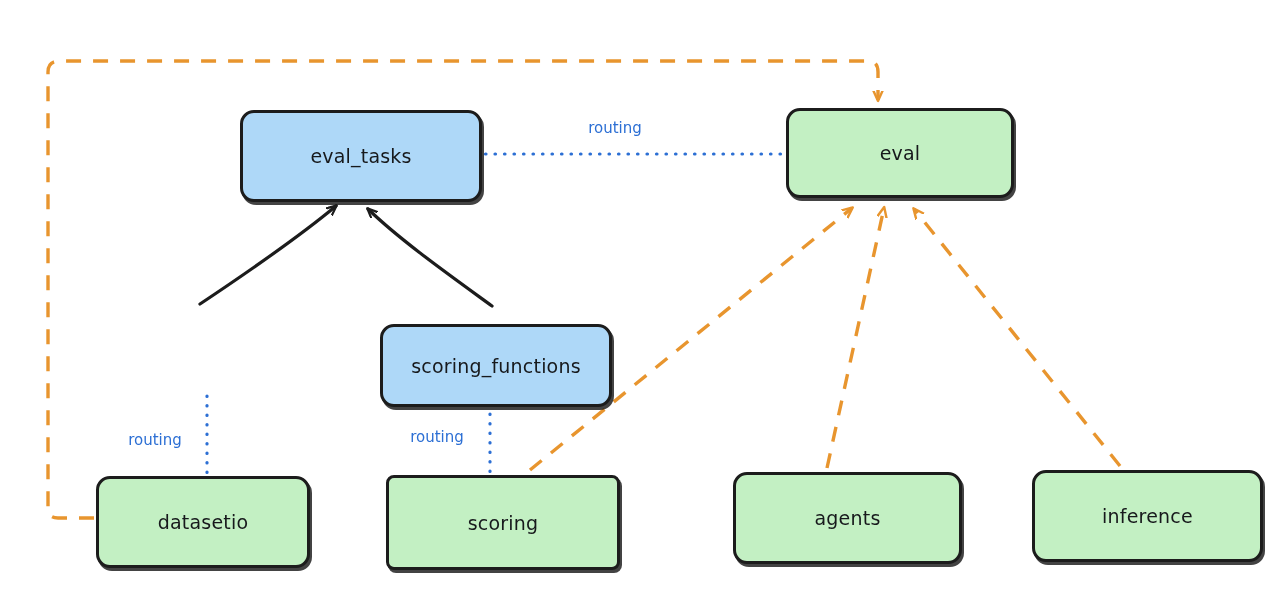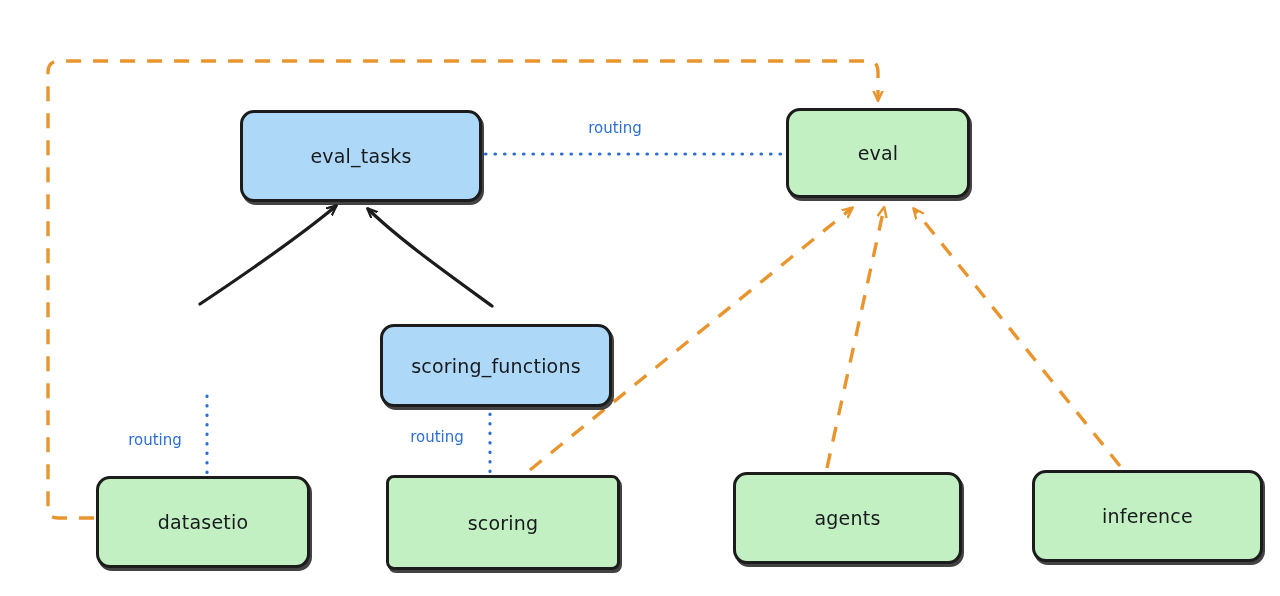--- a/index.html
+++ b/index.html
@@ -102,21 +102,21 @@
     </g>
     <g>
       <path d="M1120,466 L914,209" fill="none" stroke="#e8952e" stroke-width="3.4" stroke-linecap="butt" stroke-dasharray="15 12" marker-end="url(#arrow-orange)"></path>
     </g>
   </svg>
 
   <div class="node api" style="left:232px; top:110px; width:242px; height:92px;margin-left:8px;">
     <span class="node-label">eval_tasks</span>
   </div>
 
-  <div class="node provider" style="left:786px; top:108px; width:184px; height:90px;">
+  <div class="node provider" style="left:786px; top:108px; width:228px; height:90px;">
     <span class="node-label">eval</span>
   </div>
 
 
   <div class="node api" style="left:380px; top:324px; width:232px; height:83px;">
     <span class="node-label">scoring_functions</span>
   </div>
 
   <div class="node provider" style="left:96px; top:476px; width:214px; height:92px;">
     <span class="node-label">datasetio</span>

